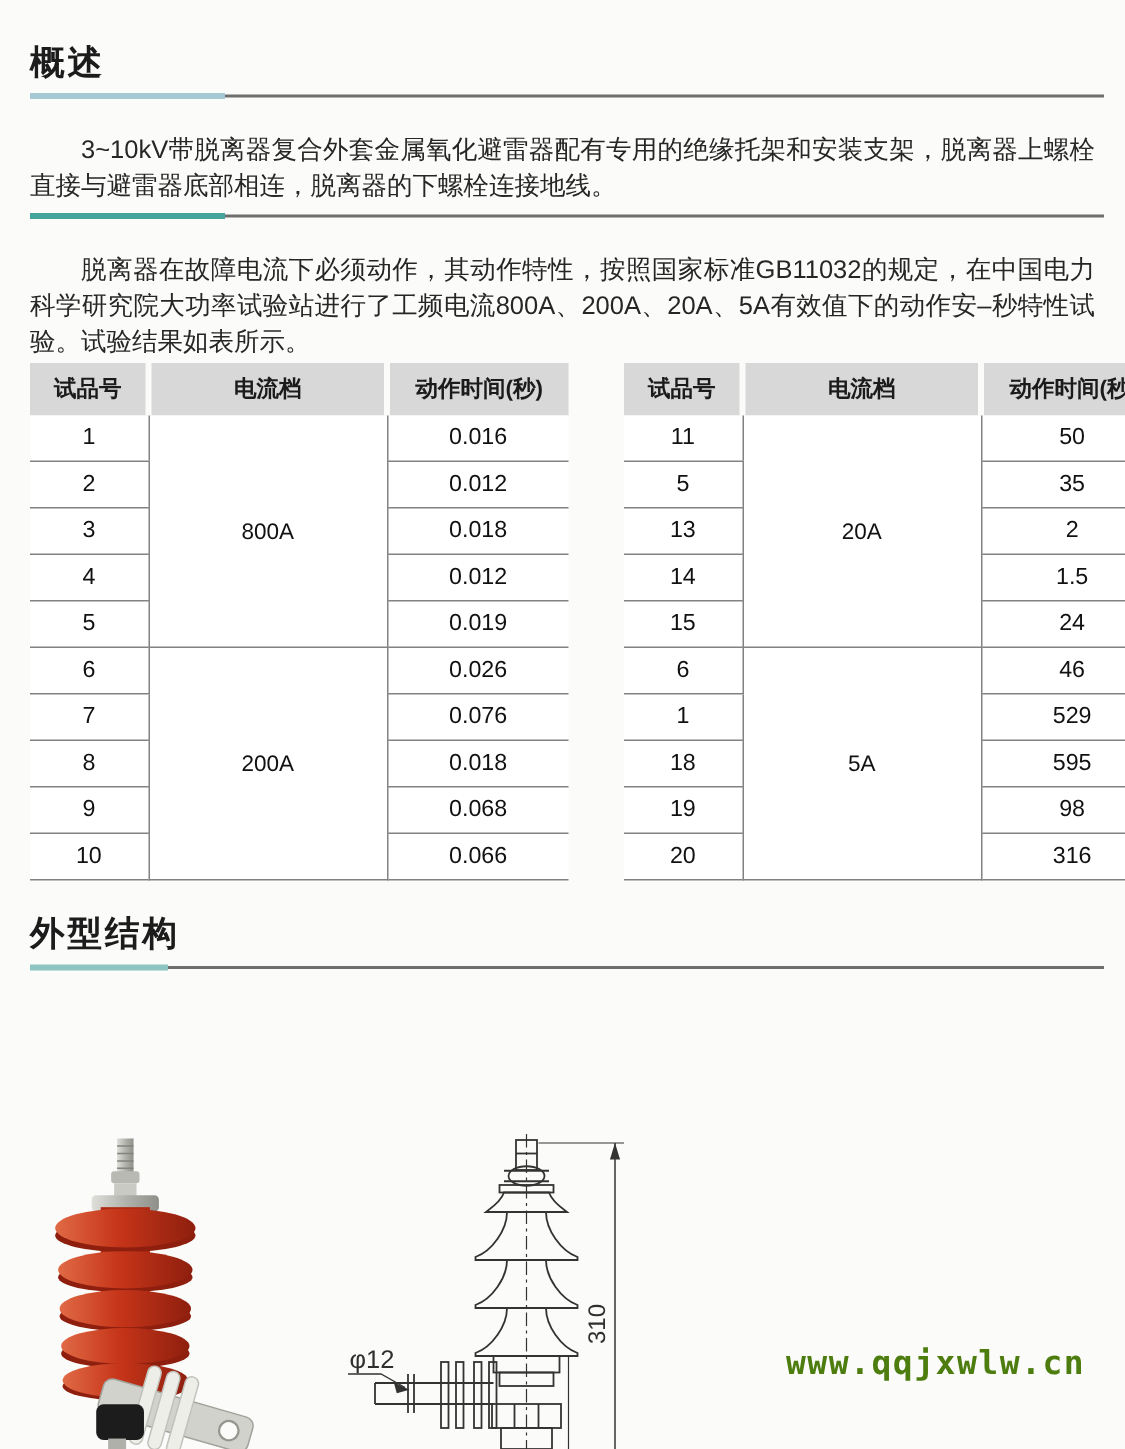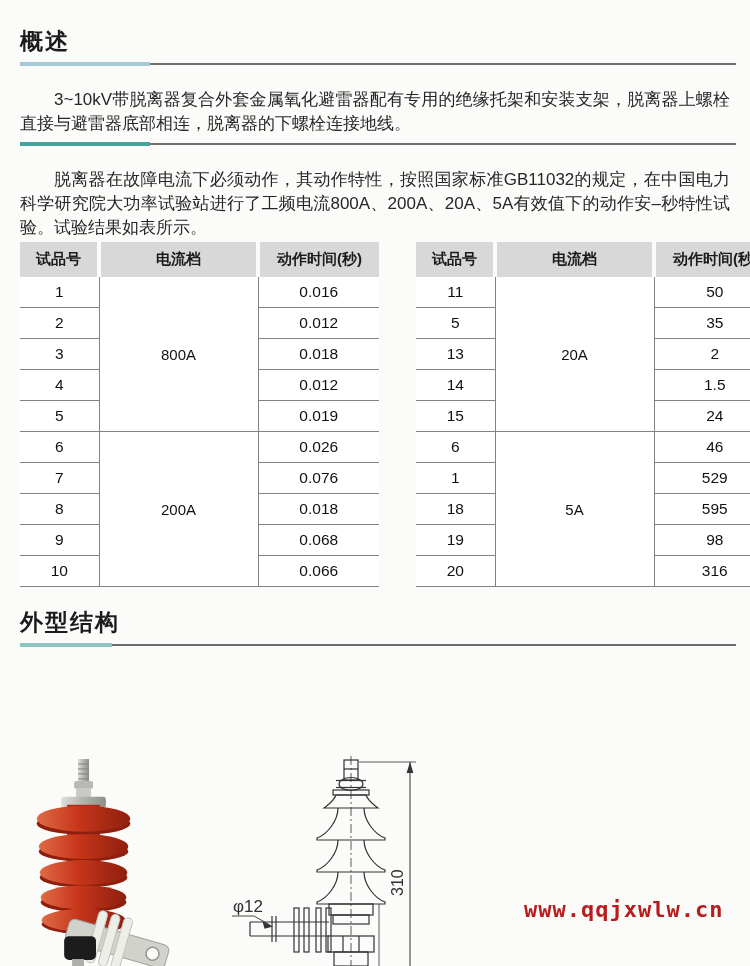--- a/index.html
+++ b/index.html
@@ -45,21 +45,21 @@
   }
   .col-id{width:75px;}
   .col-current{width:153px;}
   .col-time{width:117px;}
   
   .figure-photo{position:absolute;left:8px;top:757px;width:170px;height:209px;}
   .figure-drawing{position:absolute;left:228px;top:756px;width:260px;height:210px;}
   .watermark{
     position:absolute;left:524px;top:897px;
     font-family:"DejaVu Sans Mono","Liberation Mono",monospace;
-    font-size:22px;font-weight:bold;color:#b91c1c;letter-spacing:1px;
+    font-size:22px;font-weight:bold;color:#4d7c0f;letter-spacing:1px;
   }
 </style>
 </head>
 <body>
 
 <div class="page">
 
   <section class="sec1">
     <h1 class="sec-title">概述</h1>
     <div class="rule">

